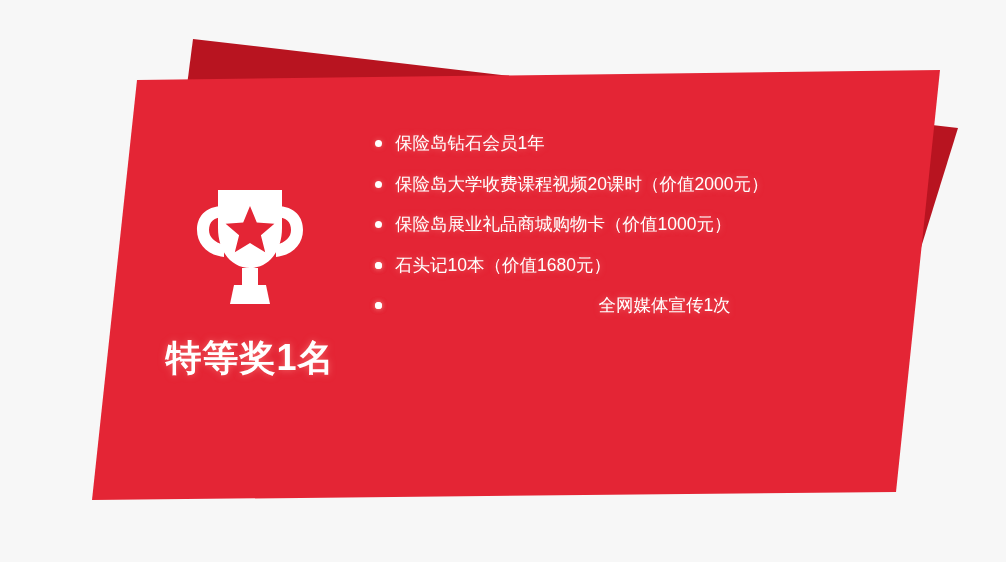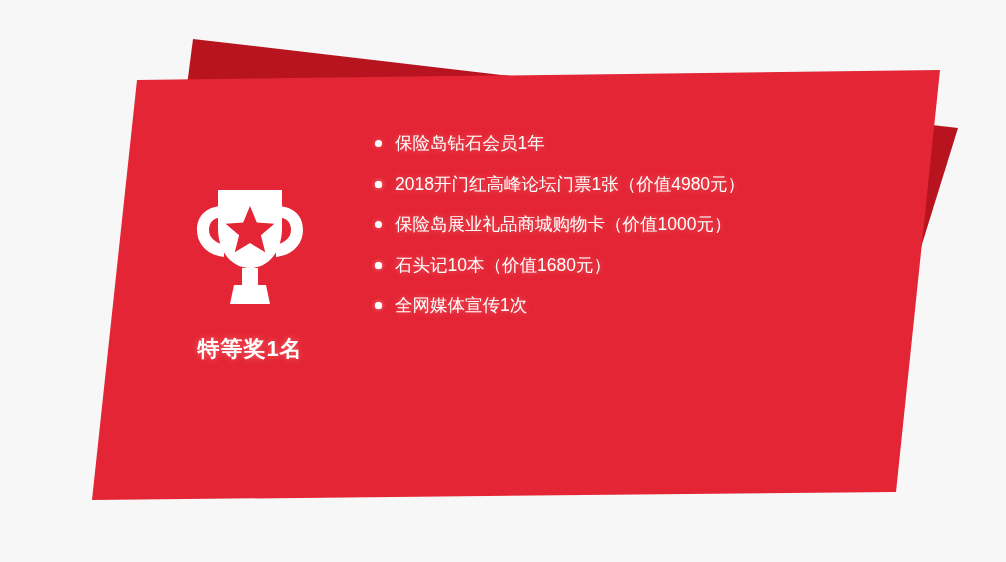--- a/index.html
+++ b/index.html
@@ -38,21 +38,21 @@
     z-index: 3;
   }
   #trophy-icon {
     display: block;
     margin: 0 auto;
     width: 112px;
     height: 122px;
   }
   #award-title {
     margin-top: 32px;
-    font-size: 22px;
+    font-size: 36px;
     font-weight: bold;
     color: #ffffff;
     letter-spacing: 1px;
     line-height: 1.2;
     text-shadow: 0 0 7px rgba(255,160,150,.55);
     white-space: nowrap;
   }
   
   #prize-list {
     position: absolute;
@@ -79,20 +79,21 @@
     left: 1px;
     top: 8px;
     width: 7px;
     height: 7px;
     border-radius: 50%;
     background: #ffffff;
     box-shadow: 0 0 5px rgba(255,170,160,.5);
   }
   #prize-list li:last-child {
     margin-bottom: 0;
+    text-align: center;
   }
 </style>
 </head>
 <body style="background: rgb(247, 247, 247);">
 
 <div id="stage">
 
   <svg id="card-shapes" viewBox="0 0 1006 562">
     <polygon id="card-back" points="193,39 958,128 866,425 150,372" fill="#b81420"></polygon>
     <polygon id="card-front" points="137,80 940,70 896,492 92,500" fill="#e42535"></polygon>
@@ -110,22 +111,21 @@
 
       <rect x="48" y="86" width="16" height="17" fill="#ffffff"></rect>
 
       <path d="M36 122 L40 103 L72 103 L76 122 Z" fill="#ffffff"></path>
     </svg>
     <div id="award-title">特等奖1名</div>
   </div>
 
   <ul id="prize-list">
       <li><span class="bullet"></span><span>保险岛钻石会员1年</span></li>
-      <li><span class="bullet"></span></li>
-      <li><span class="bullet"></span><span>2018开门红高峰论坛门票1张（价值4980元）</span></li>
+      <li><span class="bullet"></span><span>保险岛大学收费课程视频20课时（价值2000元）</span></li>
       <li><span class="bullet"></span><span>保险岛展业礼品商城购物卡（价值1000元）</span></li>
       <li><span class="bullet"></span></li>
       <li><span class="bullet"></span><span>石头记10本（价值1680元）</span></li>
       <li><span class="bullet"></span></li>
       <li><span class="bullet"></span><span>全网媒体宣传1次</span></li>
     </ul>
 
 </div>
 
 </body></html>

